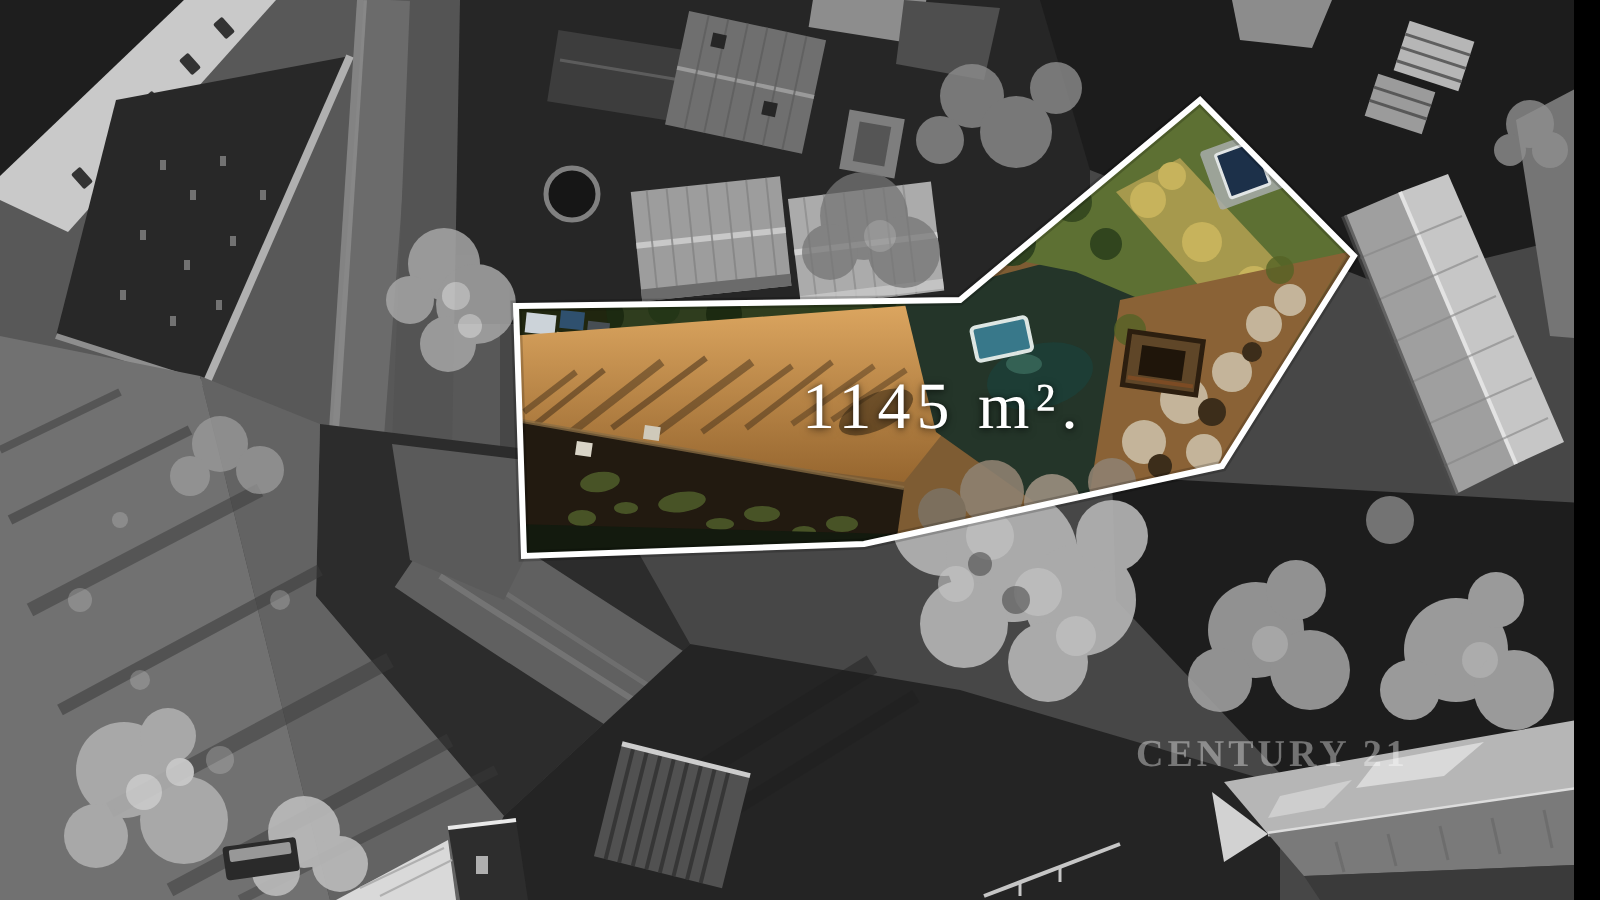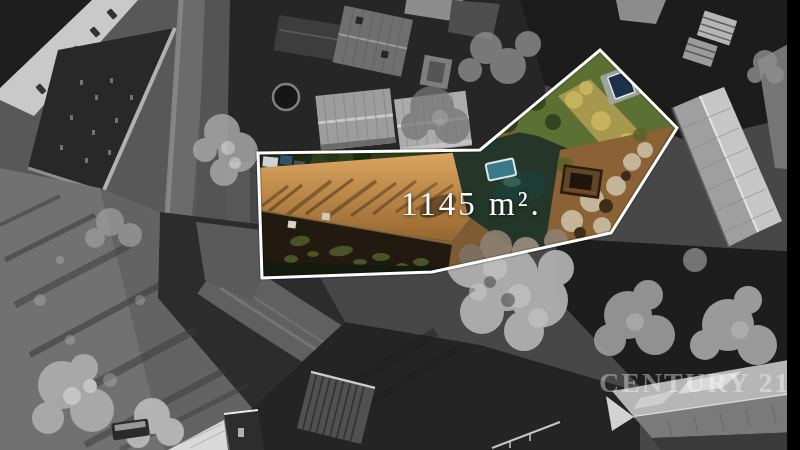--- a/index.html
+++ b/index.html
@@ -2,21 +2,21 @@
 <html><head>
 <meta charset="utf-8">
 <style>
   html,body{margin:0;padding:0;background:#000;}
   .stage{position:relative;width:787px;height:450px;overflow:hidden;
          font-family:Liberation Serif, serif;background:#0f766e;}
   .stage svg{position:absolute;left:0;top:0;display:block;}
   .area-label{position:absolute;left:401px;top:186px;font-size:33px;font-weight:400;
               letter-spacing:3px;color:#ffffff;white-space:nowrap;
               text-shadow:0 1px 4px rgba(0,0,0,.55), 0 0 2px rgba(0,0,0,.35);}
-  .watermark{position:absolute;left:599px;top:367px;font-size:28px;font-weight:700;
+  .watermark{position:absolute;left:568px;top:367px;font-size:19px;font-weight:700;
              letter-spacing:2px;color:rgba(255,255,255,.38);white-space:nowrap;}
 </style>
 </head>
 <body>
 
 <div class="stage">
 <svg width="800" height="450" viewBox="0 0 800 450">
   <defs>
     <linearGradient id="gOrange" x1="0" y1="0" x2="0" y2="1">
       <stop offset="0" stop-color="#dca660"></stop>

